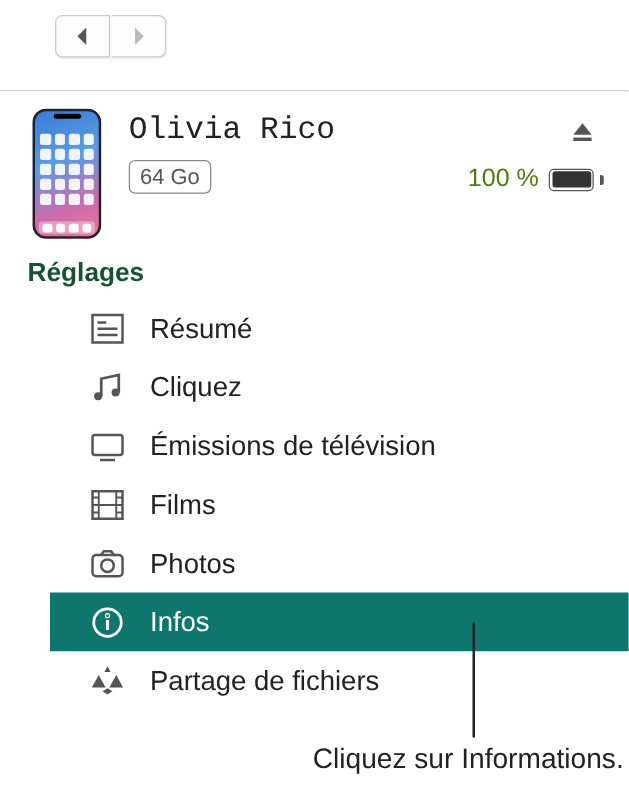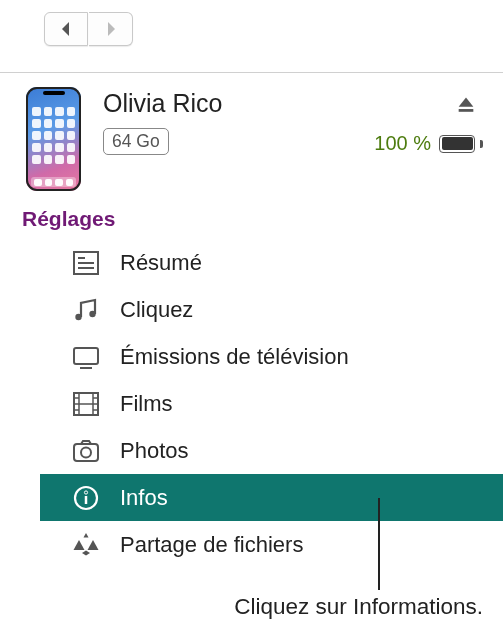--- a/index.html
+++ b/index.html
@@ -90,21 +90,22 @@
 
     .device-info {
       flex: 1;
       display: flex;
       flex-direction: column;
       padding-top: 2px;
     }
     .row1 {
       display: flex;
       justify-content: space-between;
-      align-items: center;
+      align-items: flex-end;
+      font-family: Liberation Mono, monospace;
     }
     .device-name {
       font-size: 25px;
       font-weight: 400;
       color: #222;
     }
     .eject-btn {
       width: 26px; height: 26px;
       display: flex; align-items: center; justify-content: center;
       cursor: pointer;
@@ -152,21 +153,21 @@
       position: absolute;
       right: -4px; top: 5px;
       width: 3px; height: 8px;
       background: #555;
       border-radius: 0 2px 2px 0;
     }
 
     .section-title {
       font-size: 21px;
       font-weight: 700;
-      color: #701a75;
+      color: #14532d;
       padding: 6px 0 8px 22px;
     }
 
     .settings-list {
       width: 100%;
     }
     .settings-item {
       display: flex;
       align-items: center;
       height: 47px;
@@ -193,21 +194,21 @@
       position: absolute;
       left: 378px;
       top: 498px;
       width: 1.5px;
       height: 92px;
       background: #222;
     }
     .callout-text {
       position: absolute;
       top: 594px;
-      right: 20px;
+      right: 4px;
       font-size: 22.5px;
       color: #222;
       text-align: right;
     }
   </style>
 </head>
 <body>
 
 <div class="toolbar">
   <div class="nav-btn left">

